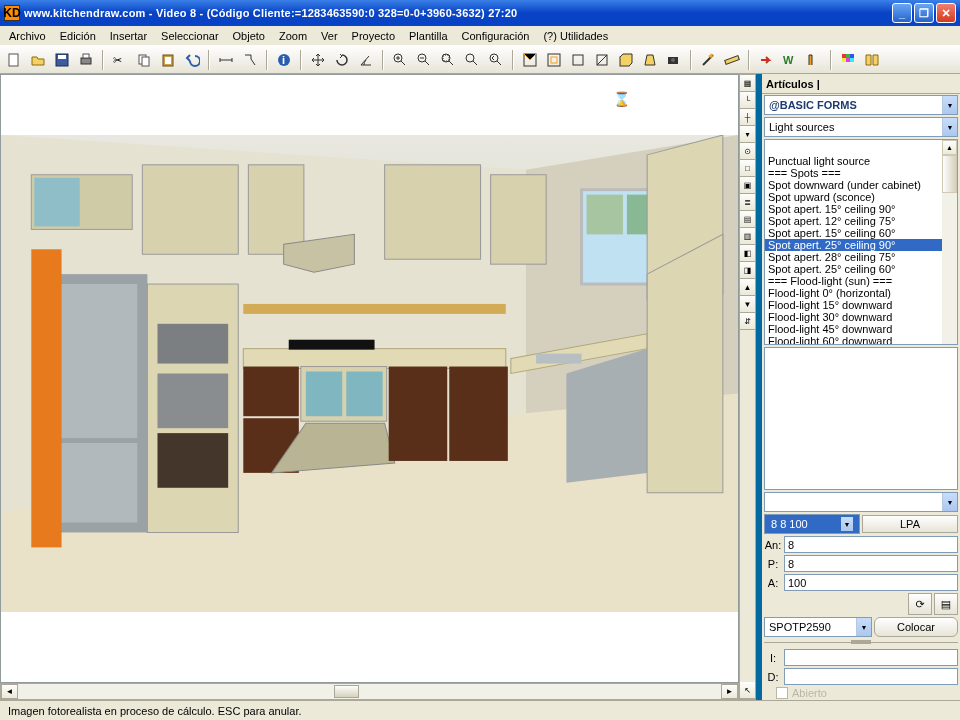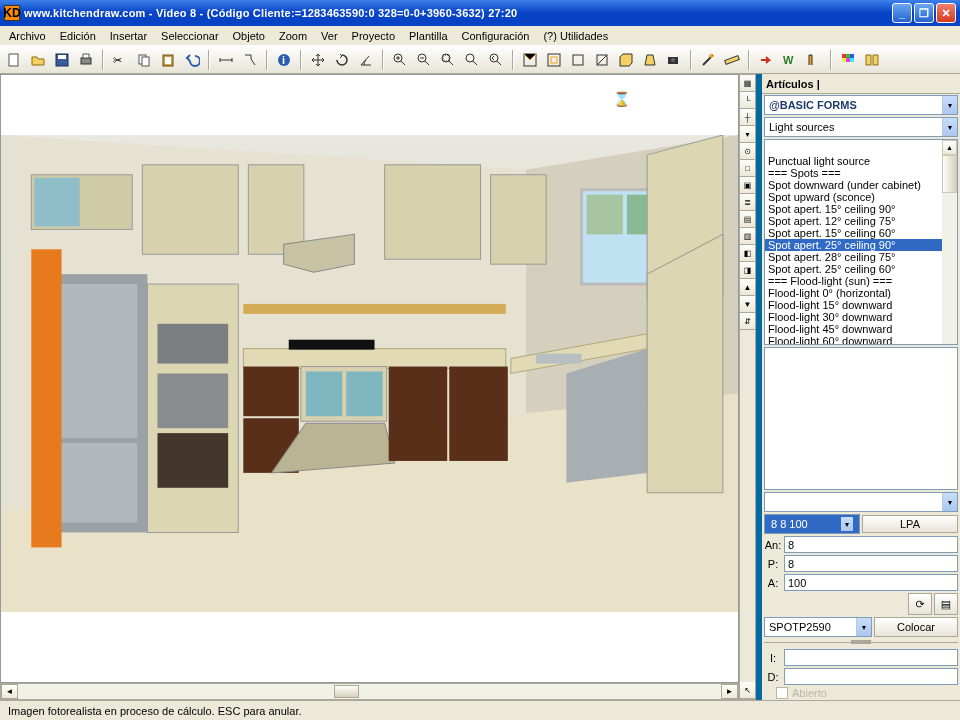--- a/index.html
+++ b/index.html
@@ -44,21 +44,21 @@
 .dim-row { display: flex; align-items: center; margin: 1px 2px; gap: 2px; }
 .dim-row .val { background: #316ac5; color: #fff; padding: 2px 6px; flex: 0 0 96px; border: 1px solid #7f9db9; display: flex; align-items: center; }
 .dim-row .val .dd { margin-left: auto; width: 12px; height: 14px; background: linear-gradient(#c7ddfb,#acc7ef); font-size: 7px; display: flex; align-items: center; justify-content: center; color: #000; }
 .btn { background: linear-gradient(#fefefe,#e7e4d7); border: 1px solid #aca899; padding: 2px 6px; cursor: pointer; display: flex; align-items: center; justify-content: center; }
 .lpa { flex: 1; text-align: center; }
 .fld-row { display: flex; align-items: center; margin: 1px 2px; gap: 2px; }
 .fld-row label { width: 18px; text-align: center; }
 .fld-row input { flex: 1; border: 1px solid #7f9db9; padding: 1px 3px; height: 17px; }
 .sbtn { width: 24px; height: 22px; }
 .place-row { display: flex; margin: 1px 2px; gap: 2px; }
-.colocar { flex: 1; text-align: left; }
+.colocar { flex: 1; text-align: left; border-radius: 6px; }
 .abierto-row { display: flex; align-items: center; margin: 1px 2px 1px 14px; gap: 4px; color: #b9b7a8; }
 .cb { width: 12px; height: 12px; border: 1px solid #b9b7a8; background: #fff; }
 .statusbar { height: 20px; background: #ece9d8; border-top: 1px solid #aca899; padding: 2px 8px; display: flex; align-items: center; }
 svg { display: block; }
 </style>
 </head>
 <body>
 
 <div class="titlebar">
   <div class="icon">KD</div>

